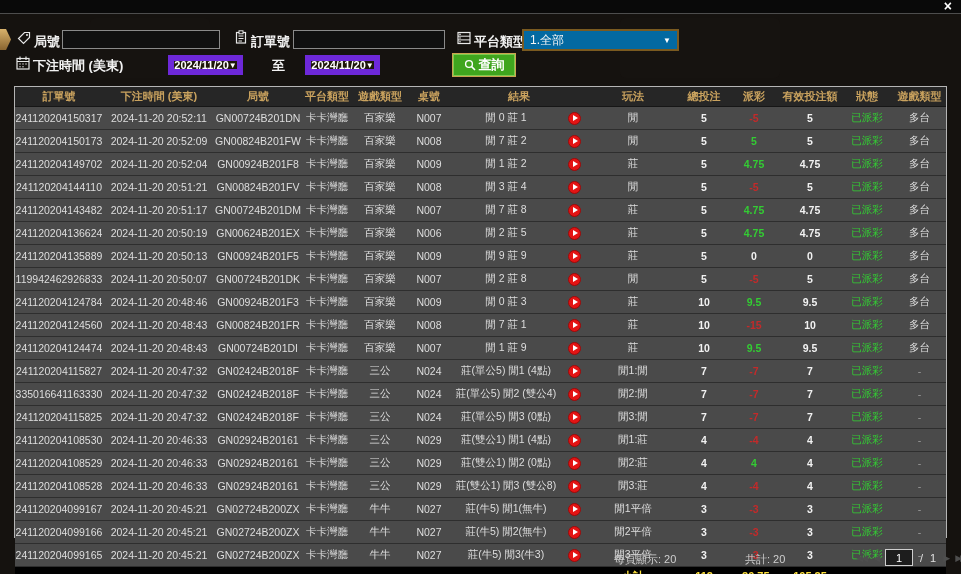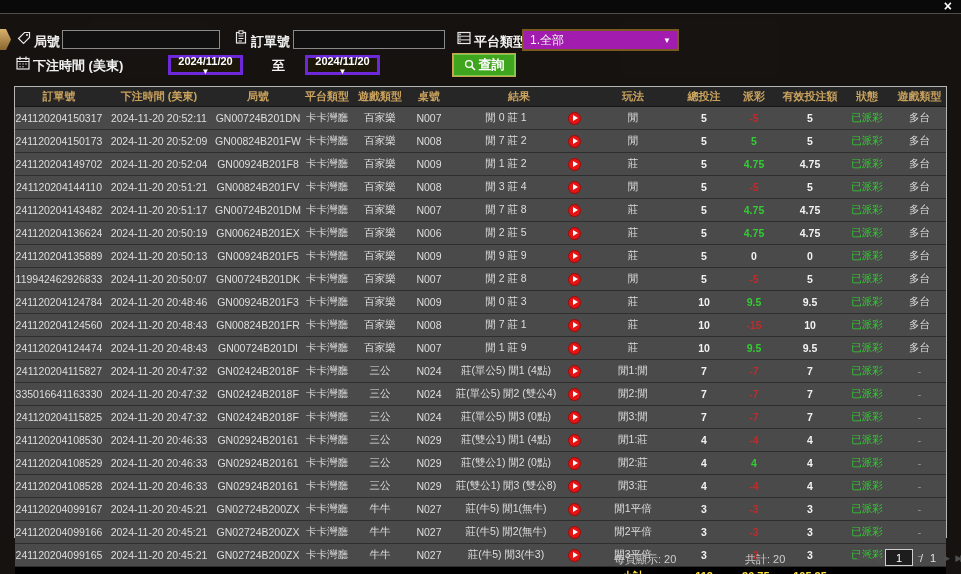--- a/index.html
+++ b/index.html
@@ -20,26 +20,26 @@
   .handle { position:absolute; left:0; top:29px; width:11px; height:21px;
     background:linear-gradient(#d8b26c,#8a6530);
     clip-path:polygon(0 0,55% 0,100% 50%,55% 100%,0 100%); }
 
   
   .flabel { position:absolute; color:#f2f2f2; font-size:13px; font-weight:bold; white-space:nowrap; }
   .ficon  { position:absolute; width:14px; height:14px; }
   .ficon svg { display:block; }
   .tinput { position:absolute; height:19px; background:#101010; border:1px solid #8a8a8a;
     color:#e8e8e8; font-size:12px; padding:0 4px; }
-  .selbox { position:absolute; height:22px; background:#a21caf; border:2px solid #7a5a20;
+  .selbox { position:absolute; height:22px; background:#0369a1; border:2px solid #7a5a20;
     color:#f5f5f5; font-size:12px; display:flex; align-items:center; padding:4px 6px; cursor:pointer; }
   .selbox .caret { margin-left:auto; font-size:8px; color:#fff; }
-  .datebox { position:absolute; height:20px; background:#1d1709; border:3px solid #6d28d9;
+  .datebox { position:absolute; height:20px; background:#1d1709; border:6px solid #6d28d9;
     color:#fff; font-size:11px; font-weight:bold; display:flex; align-items:center;
-    justify-content:center; gap:0; cursor:pointer;flex-direction:column; }
+    justify-content:center; gap:0; cursor:pointer; }
   .datebox .caret { font-size:8px; }
   .querybtn { position:absolute; left:452px; top:53px; width:64px; height:24px;
     background:#3fa51e; border:1px solid #caa34e; box-shadow:inset 0 0 0 1px #7ccb4e;
     color:#fff; font-size:13px; font-weight:bold; display:flex; align-items:center;
     justify-content:center; gap:3px; cursor:pointer; }
 
   
   .tbl { position:absolute; left:14px; top:86px; width:933px; height:452px;
     border:1px solid #b5b5b5; background:#4a4a4a; }
   .grid { display:grid; grid-template-columns:88px 112px 86px 52px 54px 44px 110px 26px 92px 50px 50px 62px 52px 1fr;

